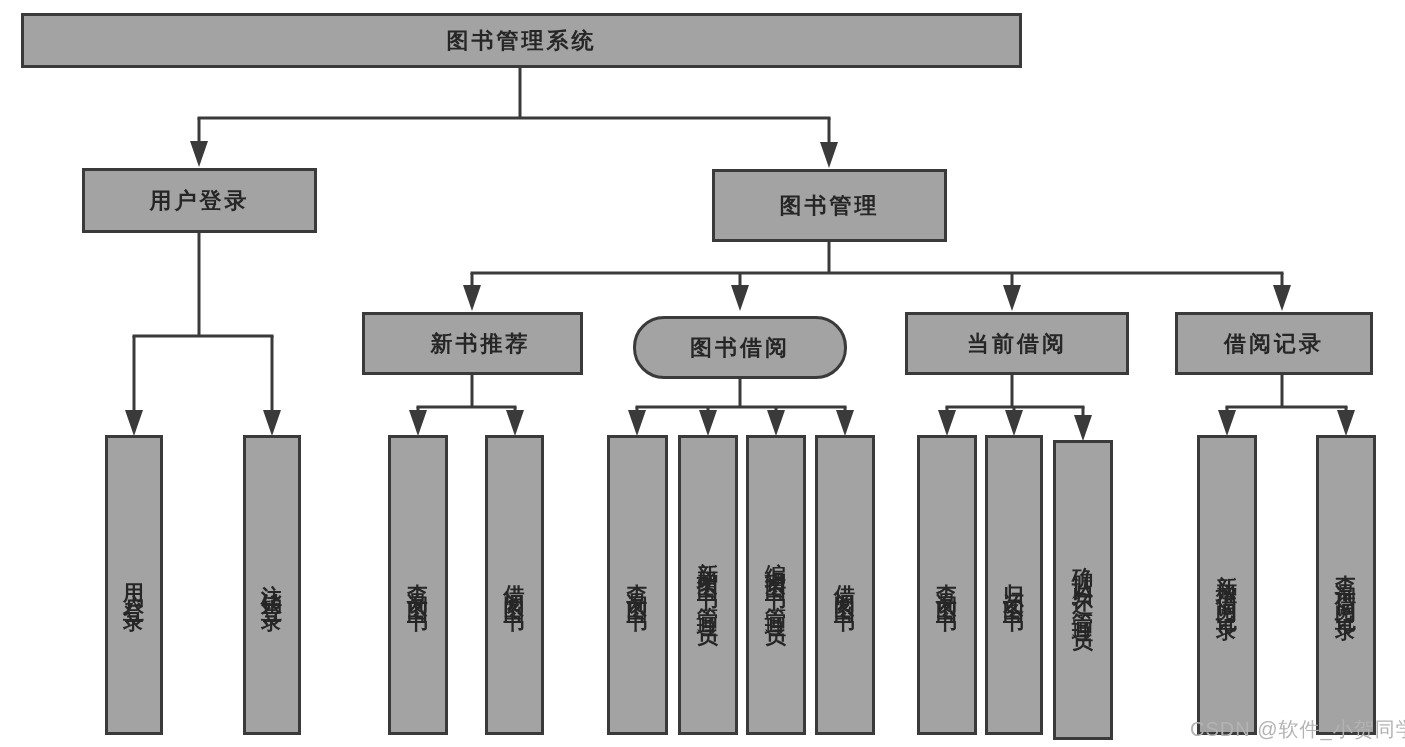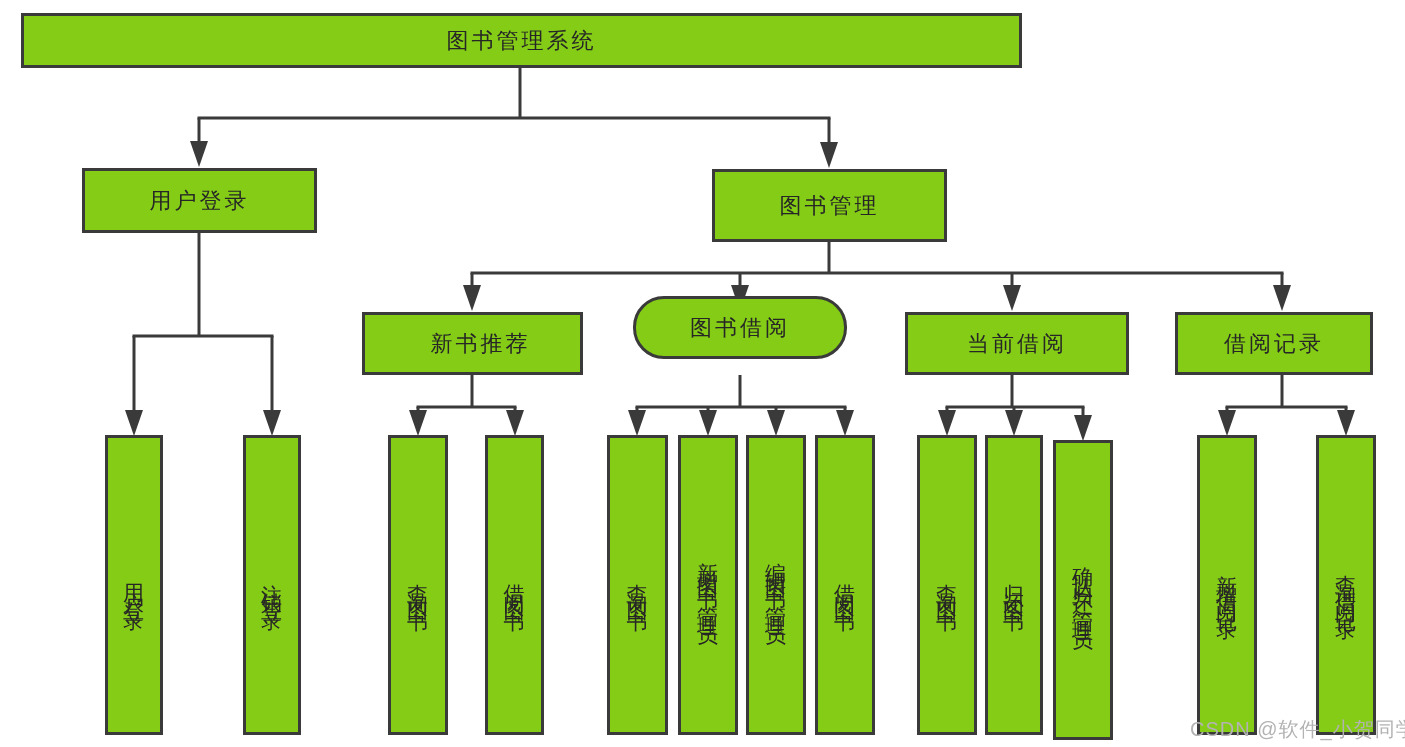--- a/index.html
+++ b/index.html
@@ -8,25 +8,26 @@
     width:1405px;height:747px;
     background:#ffffff;
     font-family:"Liberation Sans","DejaVu Sans",sans-serif;
     overflow:hidden;
   }
   .canvas svg{position:absolute;left:0;top:0;}
   .box{
     position:absolute;
     box-sizing:border-box;
     border:3px solid #3a3a3a;
-    background:#84cc16;
+    background:#a3a3a3;
     display:flex;
     align-items:center;
     justify-content:center;
     color:#262626;
+    font-weight:bold;
   }
   .hlabel{font-size:22px;letter-spacing:3px;white-space:nowrap;}
   .leaf .vlabel{
     writing-mode:vertical-rl;
     font-size:21px;
     letter-spacing:9px;
     line-height:1;
     color:#262626;
   }
   .watermark{
@@ -112,21 +113,21 @@
   <div class="box" style="left:82px;top:168px;width:235px;height:65px;">
     <span class="hlabel">用户登录</span>
   </div>
   <div class="box" style="left:712px;top:169px;width:235px;height:73px;">
     <span class="hlabel">图书管理</span>
   </div>
 
   <div class="box" style="left:362px;top:312px;width:221px;height:63px;padding-left:16px;">
     <span class="hlabel">新书推荐</span>
   </div>
-  <div class="box" style="left:633px;top:296px;width:214px;height:63px;border-radius:31px;">
+  <div class="box" style="left:633px;top:316px;width:214px;height:63px;border-radius:31px;">
     <span class="hlabel">图书借阅</span>
   </div>
   <div class="box" style="left:905px;top:312px;width:224px;height:63px;">
     <span class="hlabel">当前借阅</span>
   </div>
   <div class="box" style="left:1175px;top:312px;width:198px;height:63px;">
     <span class="hlabel">借阅记录</span>
   </div>
 
   <div class="box leaf" style="left:105px;top:435px;width:58px;height:300px;">

